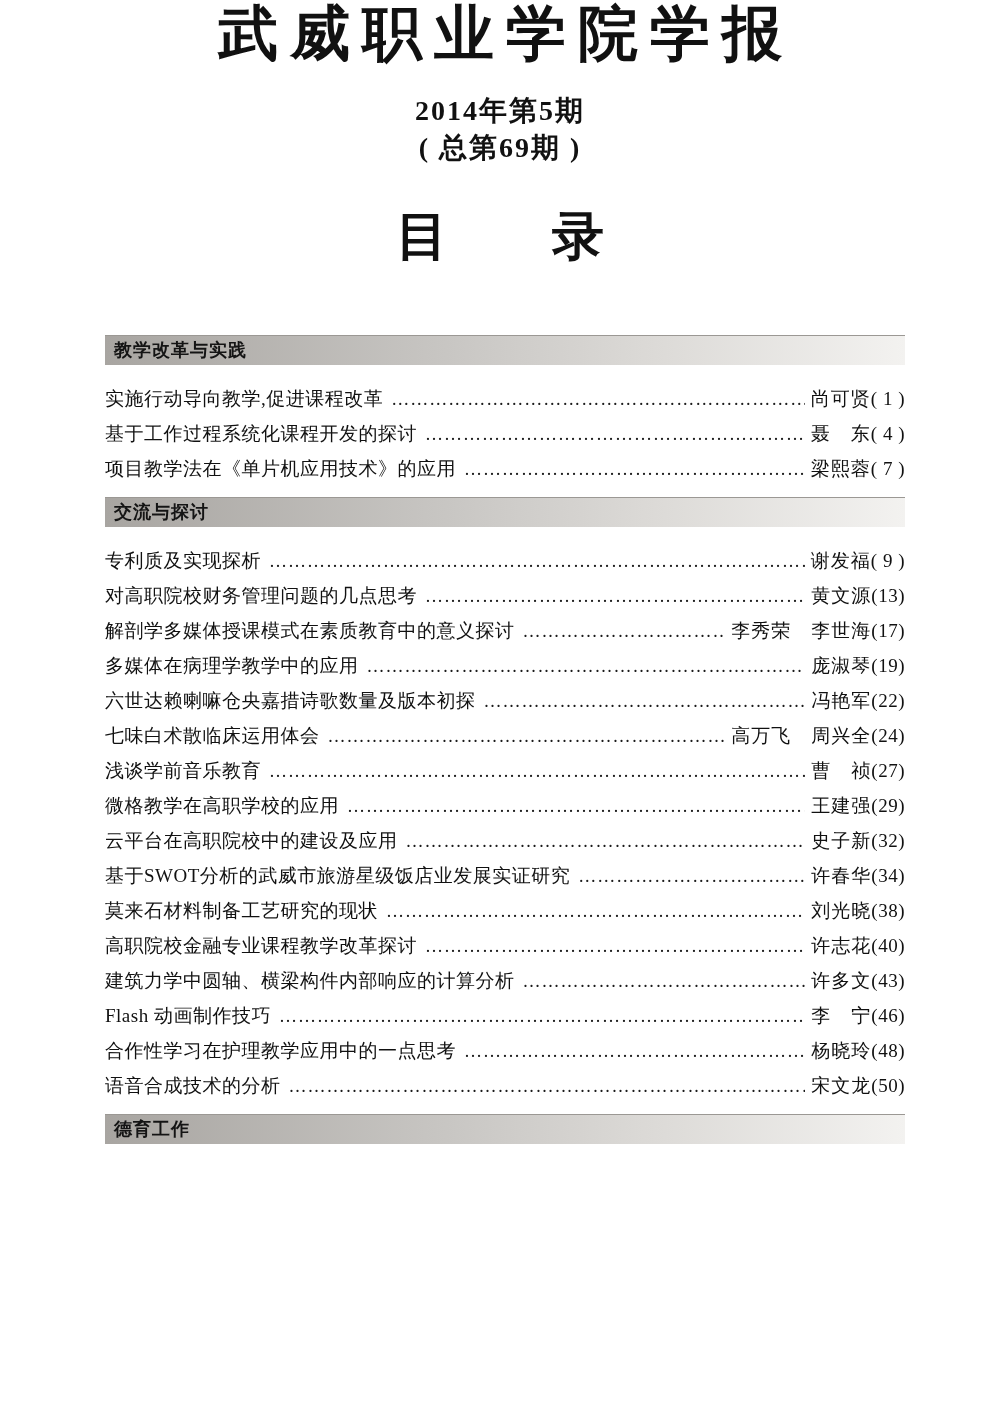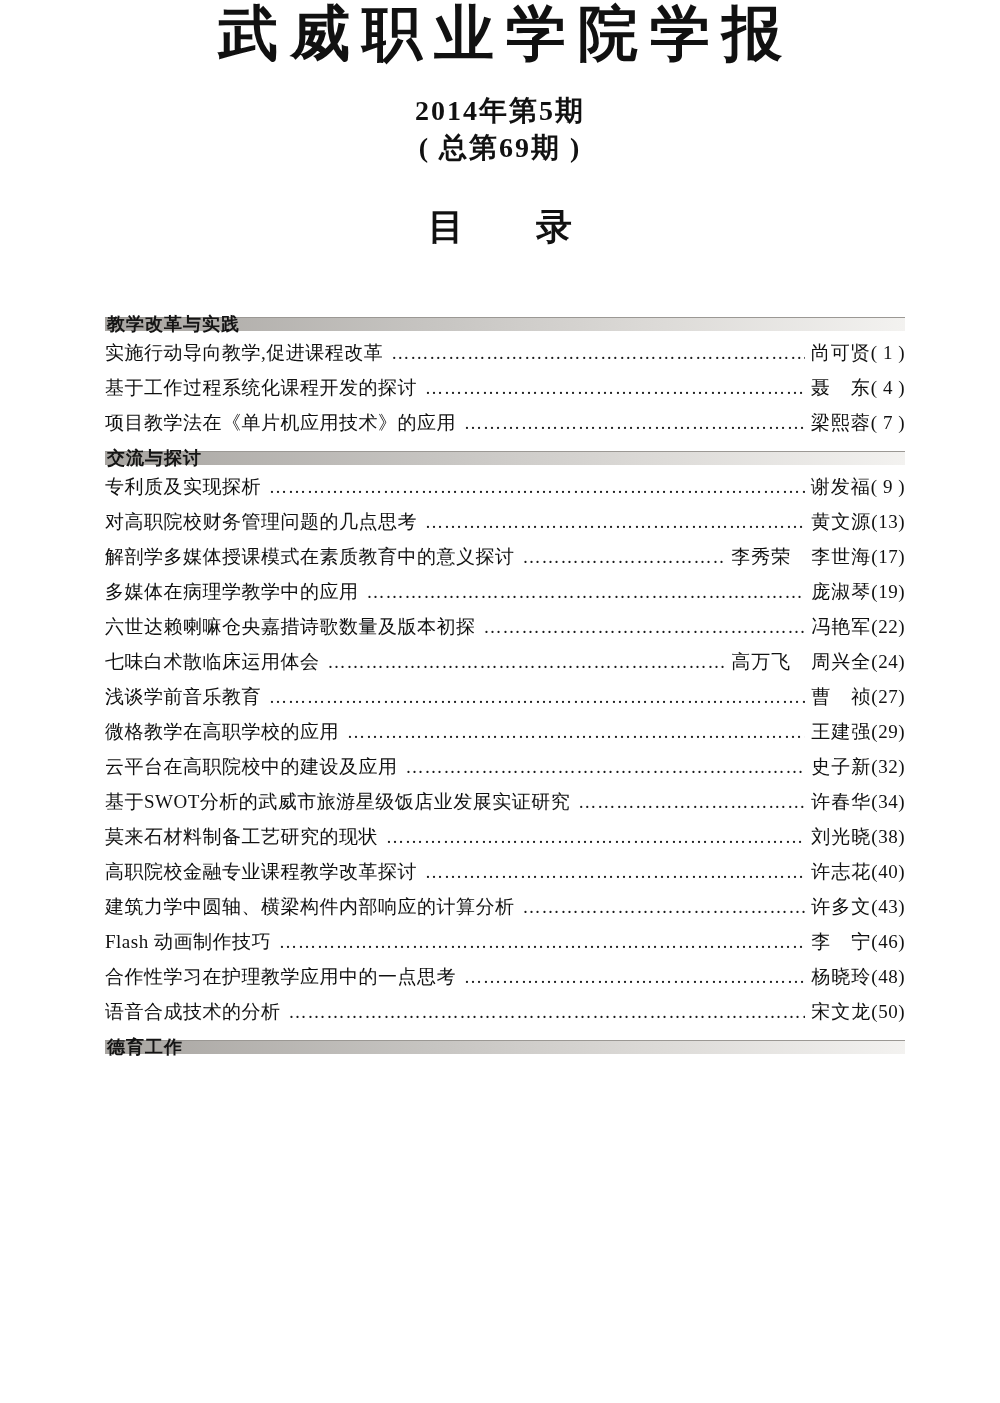--- a/index.html
+++ b/index.html
@@ -31,39 +31,39 @@
   .overall-issue {
     margin-top: 5px;
     font-size: 28px;
     line-height: 1.15;
     font-weight: bold;
     letter-spacing: 2px;
     text-align: center;
   }
   .toc-title {
     margin-top: 44px;
-    font-size: 36px;
+    font-size: 52px;
     line-height: 1.1;
     font-weight: bold;
     white-space: pre;
   }
   .content {
     width: 800px;
     margin: 69px 0 0 105px;
   }
   .section-bar {
-    height: 14px;
+    height: 30px;
     display: flex;
     align-items: center;
-    padding-left: 2px;
+    padding-left: 9px;
     box-sizing: border-box;
     background: linear-gradient(to right, #a8a5a1 0%, #c6c4c1 40%, #dddbd8 70%, #f3f2f0 100%);
     border-top: 1px solid #9b9894;
   }
-  .section-bar + .section-list { margin-top: 5px; }
+  .section-bar + .section-list { margin-top: 17px; }
   .section-list + .section-bar { margin-top: 10px; text-align: center; }
   .section-label {
     font-family: "Liberation Sans", "DejaVu Sans", sans-serif;
     font-weight: bold;
     font-size: 18px;
     color: #141414;
     letter-spacing: 1px;
   }
   .entry {
     height: 35px;

